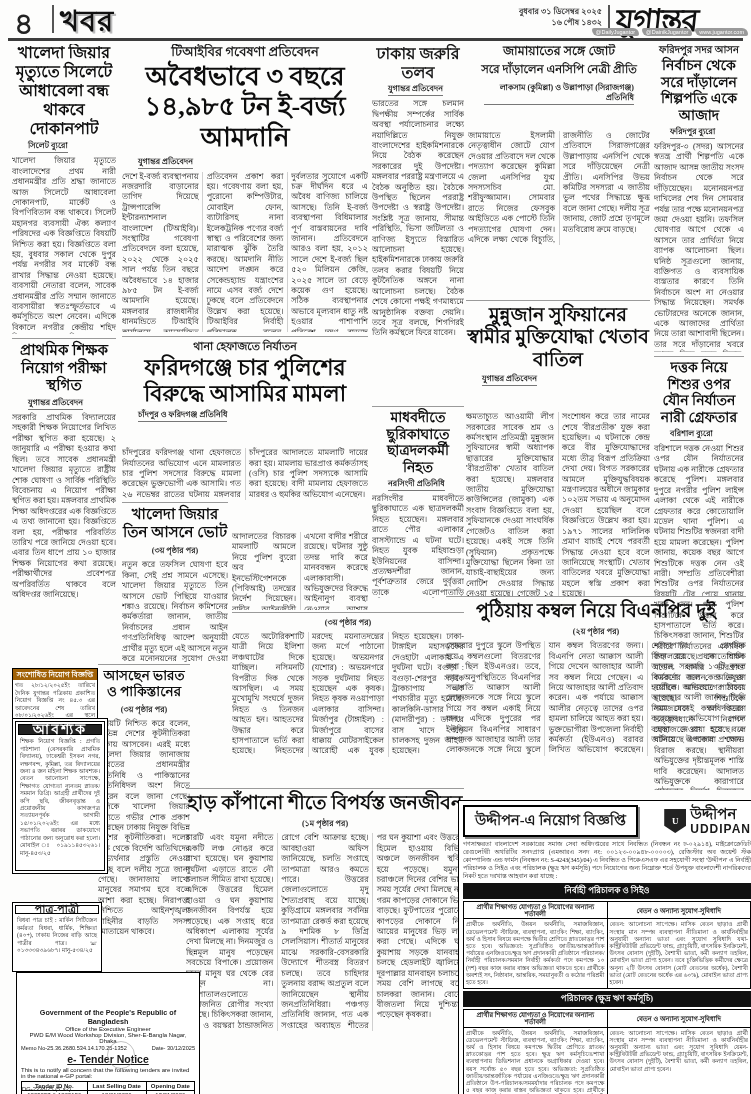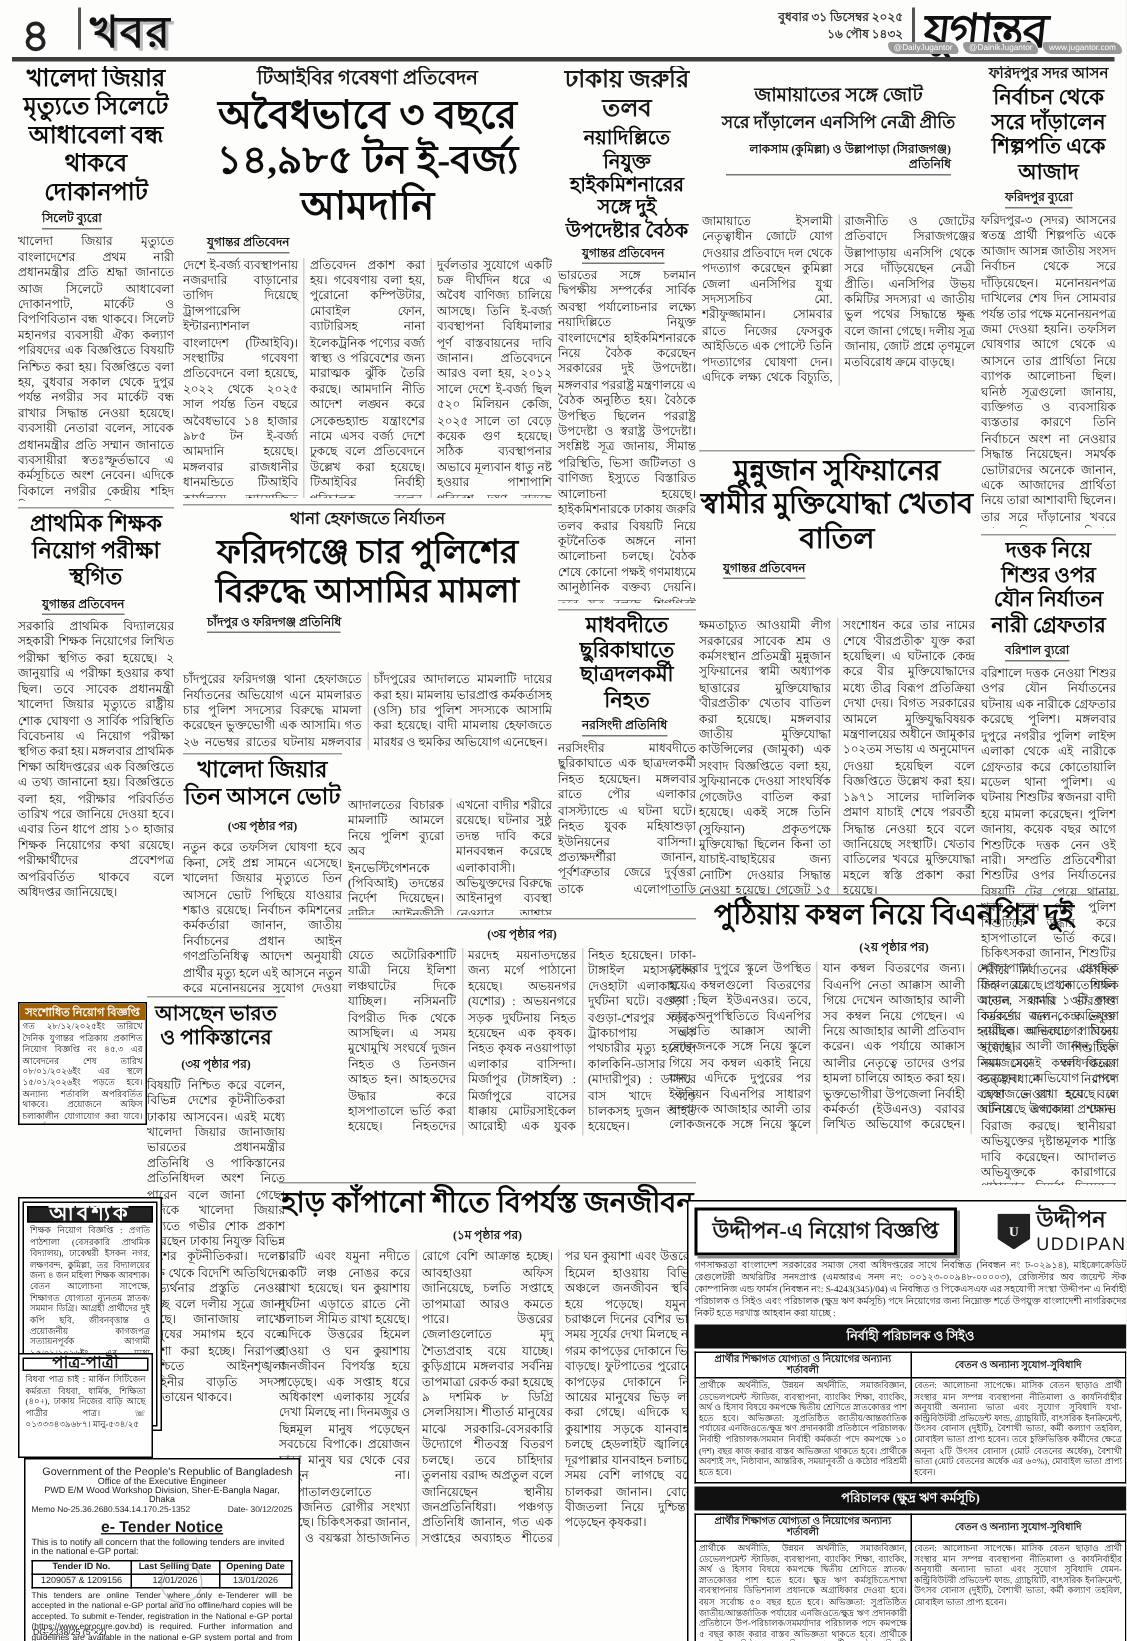--- a/index.html
+++ b/index.html
@@ -32,39 +32,39 @@
   .ad1{border:1px solid #000;}
   .ad1 .adh{background:#a16207;color:#fff;text-align:center;font-weight:bold;font-size:7.5px;padding:2px 1px;margin-bottom:2px;}
   .ad2{border:4px double #000;padding:2px;}
   .ad2 .adh{text-align:center;font-weight:bold;font-size:14px;letter-spacing:2px;border:1.5px solid #000;background:#222;color:#fff;margin-bottom:3px;padding:1px;}
   .ad3{border:1.5px solid #000;padding:2px;}
   .ad3 .adh{text-align:center;font-weight:bold;font-size:11px;border:1px solid #000;margin-bottom:3px;padding:0;}
   .adbox .adbody{padding:0 2px 2px;}
   
   #tender{position:absolute;border:1.5px solid #000;background:#fff;overflow:hidden;
           font-family:"Liberation Sans","DejaVu Sans",sans-serif;padding:3px 4px;}
-  #tender .t1{text-align:right;font-weight:normal;font-size:7.2px;}
+  #tender .t1{text-align:center;font-weight:bold;font-size:7.2px;margin-top:32px;}
   #tender .t2{text-align:center;font-size:6px;}
   #tender .memo{display:flex;justify-content:space-between;font-size:5.6px;margin-top:1px;}
   #tender .ttl{text-align:center;font-weight:bold;font-size:10.5px;text-decoration:underline;margin:2px 0;}
   #tender .intro{font-size:6px;}
   #tender table{width:100%;border-collapse:collapse;margin:2px 0;font-size:6px;}
   #tender td,#tender th{border:1px solid #000;text-align:center;padding:1px;}
   #tender .para{font-size:5.6px;line-height:7px;text-align:justify;}
   #tender .code{position:absolute;left:5px;bottom:3px;font-size:5.8px;}
   .stamp{position:absolute;right:64px;bottom:26px;width:26px;height:26px;border:1px solid #999;border-radius:50%;opacity:.6;}
   
   #ud{position:absolute;border:1.5px solid #000;background:#fff;overflow:hidden;padding:4px;}
   #ud .top{display:flex;justify-content:space-between;align-items:center;margin-bottom:3px;}
   #ud .tbox{border:2px solid #000;box-shadow:2px 2px 0 #888;padding:2px 10px;font-weight:bold;font-size:14.5px;}
   #ud .ulogo{display:flex;align-items:center;gap:4px;}
   #ud .shield{width:22px;height:24px;background:#222;clip-path:polygon(0 0,100% 0,100% 70%,50% 100%,0 70%);
               display:flex;align-items:center;justify-content:center;color:#fff;font-size:9px;font-weight:bold;}
   #ud .uln{font-weight:bold;font-size:15px;line-height:15px;}
-  #ud .ule{font-weight:normal;font-size:12px;letter-spacing:1px;font-family:"Liberation Sans",sans-serif;}
+  #ud .ule{font-weight:bold;font-size:12px;letter-spacing:1px;font-family:"Liberation Sans",sans-serif;}
   #ud .intro{font-size:6.2px;line-height:8px;text-align:justify;margin-bottom:3px;}
   #ud .bar{background:#111;color:#fff;text-align:center;font-weight:bold;font-size:8.5px;padding:1px;margin:2px 0;}
   #ud table{width:100%;border-collapse:collapse;font-size:5.8px;line-height:7.2px;}
   #ud th{border:1px solid #000;font-size:6.6px;padding:1px;text-align:center;}
   #ud td{border:1px solid #000;padding:2px;text-align:justify;vertical-align:top;width:50%;}
 </style>
 </head>
 <body>
 
 <div id="page">
@@ -95,26 +95,25 @@
 
   <div class="art" style="left:122px;top:44px;width:246px;height:288px">
     <div class="kicker" style="font-size:13px">টিআইবির গবেষণা প্রতিবেদন</div>
     <h2 style="font-size:26px">অবৈধভাবে ৩ বছরে ১৪,৯৮৫ টন ই-বর্জ্য আমদানি</h2>
     <div class="byline">যুগান্তর প্রতিবেদন</div>
     <div class="body c3">দেশে ই-বর্জ্য ব্যবস্থাপনায় নজরদারি বাড়ানোর তাগিদ দিয়েছে ট্রান্সপারেন্সি ইন্টারন্যাশনাল বাংলাদেশ (টিআইবি)। সংস্থাটির গবেষণা প্রতিবেদনে বলা হয়েছে, ২০২২ থেকে ২০২৫ সাল পর্যন্ত তিন বছরে অবৈধভাবে ১৪ হাজার ৯৮৫ টন ই-বর্জ্য আমদানি হয়েছে। মঙ্গলবার রাজধানীর ধানমন্ডিতে টিআইবি কার্যালয়ে আয়োজিত সংবাদ সম্মেলনে এ প্রতিবেদন প্রকাশ করা হয়। গবেষণায় বলা হয়, পুরোনো কম্পিউটার, মোবাইল ফোন, ব্যাটারিসহ নানা ইলেকট্রনিক পণ্যের বর্জ্য স্বাস্থ্য ও পরিবেশের জন্য মারাত্মক ঝুঁকি তৈরি করছে। আমদানি নীতি আদেশ লঙ্ঘন করে সেকেন্ডহ্যান্ড যন্ত্রাংশের নামে এসব বর্জ্য দেশে ঢুকছে বলে প্রতিবেদনে উল্লেখ করা হয়েছে। টিআইবির নির্বাহী পরিচালক বলেন, বন্দরের নজরদারি দুর্বলতার সুযোগে একটি চক্র দীর্ঘদিন ধরে এ অবৈধ বাণিজ্য চালিয়ে আসছে। তিনি ই-বর্জ্য ব্যবস্থাপনা বিধিমালার পূর্ণ বাস্তবায়নের দাবি জানান। প্রতিবেদনে আরও বলা হয়, ২০১২ সালে দেশে ই-বর্জ্য ছিল ৫২০ মিলিয়ন কেজি, ২০২৫ সালে তা বেড়ে কয়েক গুণ হয়েছে। সঠিক ব্যবস্থাপনার অভাবে মূল্যবান ধাতু নষ্ট হওয়ার পাশাপাশি পরিবেশ দূষণ বাড়ছে বলে সতর্ক করা হয়।</div>
   </div>
 
   <div class="art" style="left:372px;top:44px;width:92px;height:358px">
     <div class="kicker" style="font-size:16px">ঢাকায় জরুরি তলব</div>
-    <h2 style="font-size:13px">নয়াদিল্লিতে নিযুক্ত হাইকমিশনারের সঙ্গে দুই উপদেষ্টার বৈঠক</h2>
     <div class="byline">যুগান্তর প্রতিবেদন</div>
     <div class="body">ভারতের সঙ্গে চলমান দ্বিপক্ষীয় সম্পর্কের সার্বিক অবস্থা পর্যালোচনার লক্ষ্যে নয়াদিল্লিতে নিযুক্ত বাংলাদেশের হাইকমিশনারকে নিয়ে বৈঠক করেছেন সরকারের দুই উপদেষ্টা। মঙ্গলবার পররাষ্ট্র মন্ত্রণালয়ে এ বৈঠক অনুষ্ঠিত হয়। বৈঠকে উপস্থিত ছিলেন পররাষ্ট্র উপদেষ্টা ও স্বরাষ্ট্র উপদেষ্টা। সংশ্লিষ্ট সূত্র জানায়, সীমান্ত পরিস্থিতি, ভিসা জটিলতা ও বাণিজ্য ইস্যুতে বিস্তারিত আলোচনা হয়েছে। হাইকমিশনারকে ঢাকায় জরুরি তলব করার বিষয়টি নিয়ে কূটনৈতিক অঙ্গনে নানা আলোচনা চলছে। বৈঠক শেষে কোনো পক্ষই গণমাধ্যমে আনুষ্ঠানিক বক্তব্য দেয়নি। তবে সূত্র বলছে, শিগগিরই তিনি কর্মস্থলে ফিরে যাবেন।</div>
   </div>
 
-  <div class="art" style="left:468px;top:56px;width:182px;height:254px">
+  <div class="art" style="left:468px;top:44px;width:182px;height:254px">
     <div class="kicker" style="font-size:12.5px">জামায়াতের সঙ্গে জোট</div>
     <div class="subhead">সরে দাঁড়ালেন এনসিপি নেত্রী প্রীতি</div>
     <div class="byline">লাকসাম (কুমিল্লা) ও উল্লাপাড়া (সিরাজগঞ্জ) প্রতিনিধি</div>
     <div class="body c2">জামায়াতে ইসলামী নেতৃত্বাধীন জোটে যোগ দেওয়ার প্রতিবাদে দল থেকে পদত্যাগ করেছেন কুমিল্লা জেলা এনসিপির যুগ্ম সদস্যসচিব মো. শরীফুজ্জামান। সোমবার রাতে নিজের ফেসবুক আইডিতে এক পোস্টে তিনি পদত্যাগের ঘোষণা দেন। এদিকে লক্ষ্য থেকে বিচ্যুতি, রাজনীতি ও জোটের প্রতিবাদে সিরাজগঞ্জের উল্লাপাড়ায় এনসিপি থেকে সরে দাঁড়িয়েছেন নেত্রী প্রীতি। এনসিপির উভয় কমিটির সদস্যরা এ জাতীয় ভুল পথের সিদ্ধান্তে ক্ষুব্ধ বলে জানা গেছে। দলীয় সূত্র জানায়, জোট প্রশ্নে তৃণমূলে মতবিরোধ ক্রমে বাড়ছে।</div>
   </div>
 
   <div class="art" style="left:654px;top:44px;width:90px;height:308px">
     <div class="kicker" style="font-size:10px">ফরিদপুর সদর আসন</div>
     <h2 style="font-size:14px">নির্বাচন থেকে সরে দাঁড়ালেন শিল্পপতি একে আজাদ</h2>
     <div class="byline">ফরিদপুর ব্যুরো</div>
@@ -182,21 +181,21 @@
     <h2 style="font-size:19px">হাড় কাঁপানো শীতে বিপর্যস্ত জনজীবন</h2>
     <div class="cont">(১ম পৃষ্ঠার পর)</div>
     <div class="body c3">চারটি এবং যমুনা নদীতে একটি লঞ্চ নোঙর করে রাখা হয়েছে। ঘন কুয়াশায় দুর্ঘটনা এড়াতে রাতে নৌ চলাচল সীমিত রাখা হয়েছে। এদিকে উত্তরের হিমেল হাওয়া ও ঘন কুয়াশায় জনজীবন বিপর্যস্ত হয়ে পড়েছে। এক সপ্তাহ ধরে অধিকাংশ এলাকায় সূর্যের দেখা মিলছে না। দিনমজুর ও ছিন্নমূল মানুষ পড়েছেন সবচেয়ে বিপা​কে। প্রয়োজন ছাড়া মানুষ ঘর থেকে বের হচ্ছেন না। হাসপাতালগুলোতে ঠান্ডাজনিত রোগীর সংখ্যা বাড়ছে। চিকিৎসকরা জানান, শিশু ও বয়স্করা ঠান্ডাজনিত রোগে বেশি আক্রান্ত হচ্ছে। আবহাওয়া অফিস জানিয়েছে, চলতি সপ্তাহে তাপমাত্রা আরও কমতে পারে। উত্তরের জেলাগুলোতে মৃদু শৈত্যপ্রবাহ বয়ে যাচ্ছে। কুড়িগ্রামে মঙ্গলবার সর্বনিম্ন তাপমাত্রা রেকর্ড করা হয়েছে ৯ দশমিক ৮ ডিগ্রি সেলসিয়াস। শীতার্ত মানুষের মাঝে সরকারি-বেসরকারি উদ্যোগে শীতবস্ত্র বিতরণ চলছে। তবে চাহিদার তুলনায় বরাদ্দ অপ্রতুল বলে জানিয়েছেন স্থানীয় জনপ্রতিনিধিরা। পঞ্চগড় প্রতিনিধি জানান, গত এক সপ্তাহের অব্যাহত শীতের পর ঘন কুয়াশা এবং উত্তরের হিমেল হাওয়ায় বিভিন্ন অঞ্চলে জনজীবন স্থবির হয়ে পড়েছে। যমুনার চরাঞ্চলে দিনের বেশির ভাগ সময় সূর্যের দেখা মিলছে না। গরম কাপড়ের দোকানে ভিড় বাড়ছে। ফুটপাতের পুরোনো কাপড়ের দোকানে নিম্ন আয়ের মানুষের ভিড় লক্ষ করা গেছে। এদিকে ঘন কুয়াশায় সড়কে যানবাহন চলছে হেডলাইট জ্বালিয়ে। দূরপাল্লার যানবাহন চলাচলে সময় বেশি লাগছে বলে চালকরা জানান। বোরো বীজতলা নিয়ে দুশ্চিন্তায় পড়েছেন কৃষকরা।</div>
   </div>
 
   <div class="adbox ad1" style="left:12px;top:668px;width:84px;height:80px">
     <div class="adh">সংশোধিত নিয়োগ বিজ্ঞপ্তি</div>
     <div class="adbody">গত ২৮/১২/২০২৫ইং তারিখে দৈনিক যুগান্তর পত্রিকায় প্রকাশিত নিয়োগ বিজ্ঞপ্তি নং ৪৫.৩ এর আবেদনের শেষ তারিখ ০৮/০১/২০২৬ইং এর স্থলে ১৫/০১/২০২৬ইং পড়তে হবে। অন্যান্য শর্তাবলি অপরিবর্তিত থাকবে। প্রয়োজনে অফিস চলাকালীন যোগাযোগ করা যাবে। — কর্তৃপক্ষ</div>
   </div>
 
-  <div class="adbox ad2" style="left:12px;top:798px;width:84px;height:144px">
+  <div class="adbox ad2" style="left:12px;top:718px;width:84px;height:144px">
     <div class="adh">আবশ্যক</div>
     <div class="adbody">শিক্ষক নিয়োগ বিজ্ঞপ্তি : প্রগতি পাঠশালা (বেসরকারি প্রাথমিক বিদ্যালয়), ঢাকেশ্বরী ইসকন নগর, লক্ষণবন্দ, কুমিল্লা, তর বিদ্যালয়ের জন্য ৪ জন মহিলা শিক্ষক আবশ্যক। বেতন আলোচনা সাপেক্ষে, শিক্ষাগত যোগ্যতা ন্যূনতম স্নাতক/সমমান ডিগ্রি। আগ্রহী প্রার্থীদের দুই কপি ছবি, জীবনবৃত্তান্ত ও প্রয়োজনীয় কাগজপত্র সত্যায়নপূর্বক আগামী ১৫/০১/২০২৬ইং এর মধ্যে সভাপতি বরাবর ডাকযোগে পাঠানোর জন্য অনুরোধ করা হলো। মোবাইল ঃ ০১৯১১৪৫৩২৬১।  মানু-৪৫৩/২৫</div>
   </div>
 
   <div class="adbox ad3" style="left:12px;top:902px;width:84px;height:64px">
     <div class="adh">পাত্র-পাত্রী</div>
     <div class="adbody">বিধবা পাত্র চাই : মার্কিন সিটিজেন কর্মরতা বিধবা, ধার্মিক, শিক্ষিতা (৪০+), ঢাকায় নিজের বাড়ি আছে পাত্রীর পাত্র। ☏ ০১৩৩৩৪৩৯৬৮৭।  মানু-৫৩৪/২৫</div>
   </div>
 
   <div id="tender" style="left:16px;top:972px;width:174px;height:116px">

